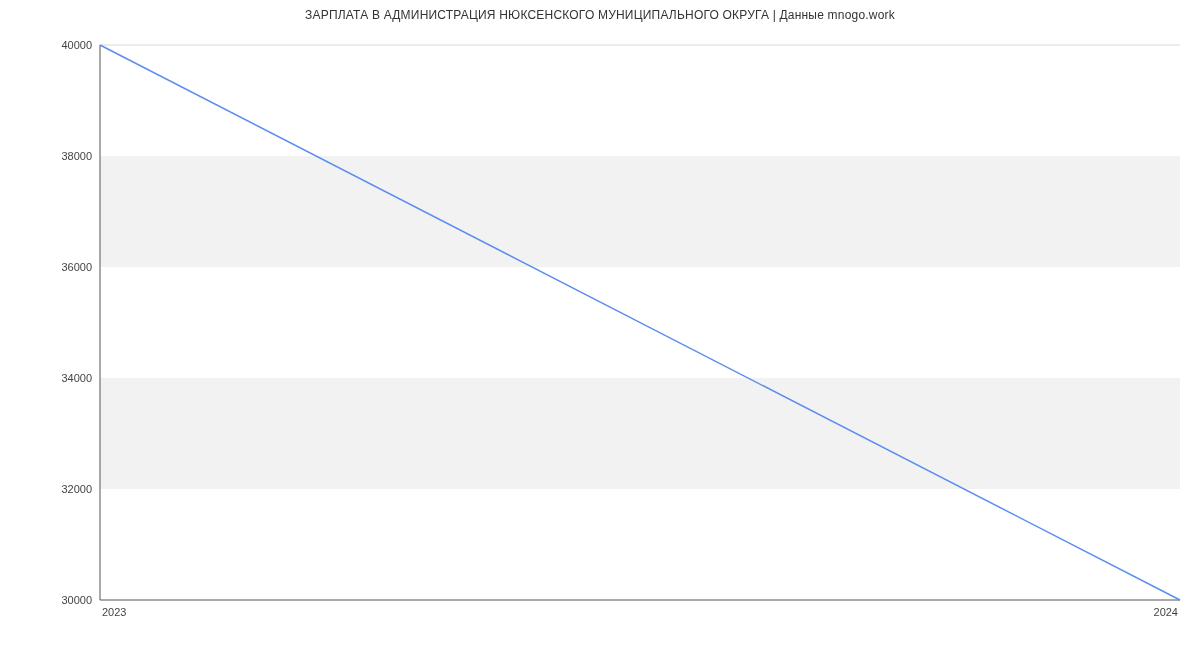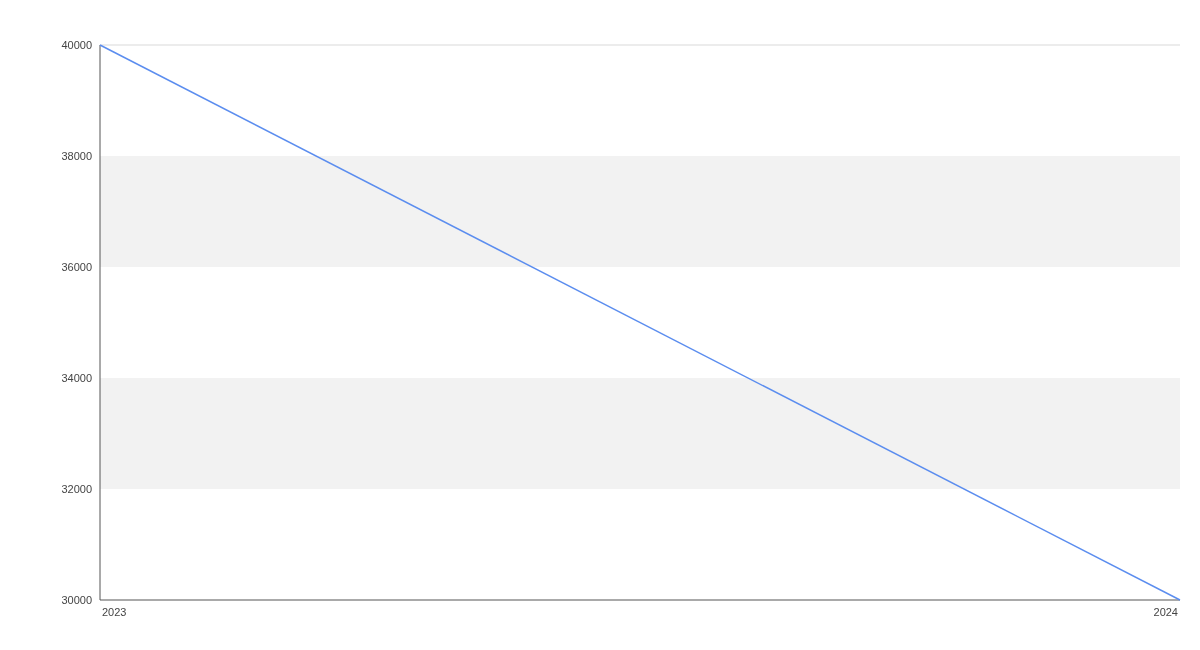--- a/index.html
+++ b/index.html
@@ -31,20 +31,21 @@
   .axis-line { stroke: #555; stroke-width: 1; }
   .tick-label { fill: #444; font-size: 11px; font-family: Verdana, Geneva, sans-serif; }
   .band { fill: #f2f2f2; }
   .plot-border-top { stroke: #d9d9d9; stroke-width: 1; }
   .series-line { stroke: #5b8def; stroke-width: 1.5; fill: none; }
 </style>
 </head>
 <body>
 
 <div class="chart-wrap">
+  <div class="title">ЗАРПЛАТА В АДМИНИСТРАЦИЯ НЮКСЕНСКОГО МУНИЦИПАЛЬНОГО ОКРУГА | Данные mnogo.work</div>
   <svg id="chart-svg" width="1200" height="650">
       <rect x="100" y="378" width="1080" height="111" class="band"></rect>
       <rect x="100" y="156" width="1080" height="111" class="band"></rect>
       <line x1="100" y1="45" x2="1180" y2="45" class="plot-border-top"></line>
       <line x1="100" y1="45" x2="100" y2="600" class="axis-line"></line>
       <line x1="100" y1="600" x2="1180" y2="600" class="axis-line"></line>
       <text x="92" y="604" text-anchor="end" class="tick-label">30000</text>
       <text x="92" y="493" text-anchor="end" class="tick-label">32000</text>
       <text x="92" y="382" text-anchor="end" class="tick-label">34000</text>
       <text x="92" y="271" text-anchor="end" class="tick-label">36000</text>

